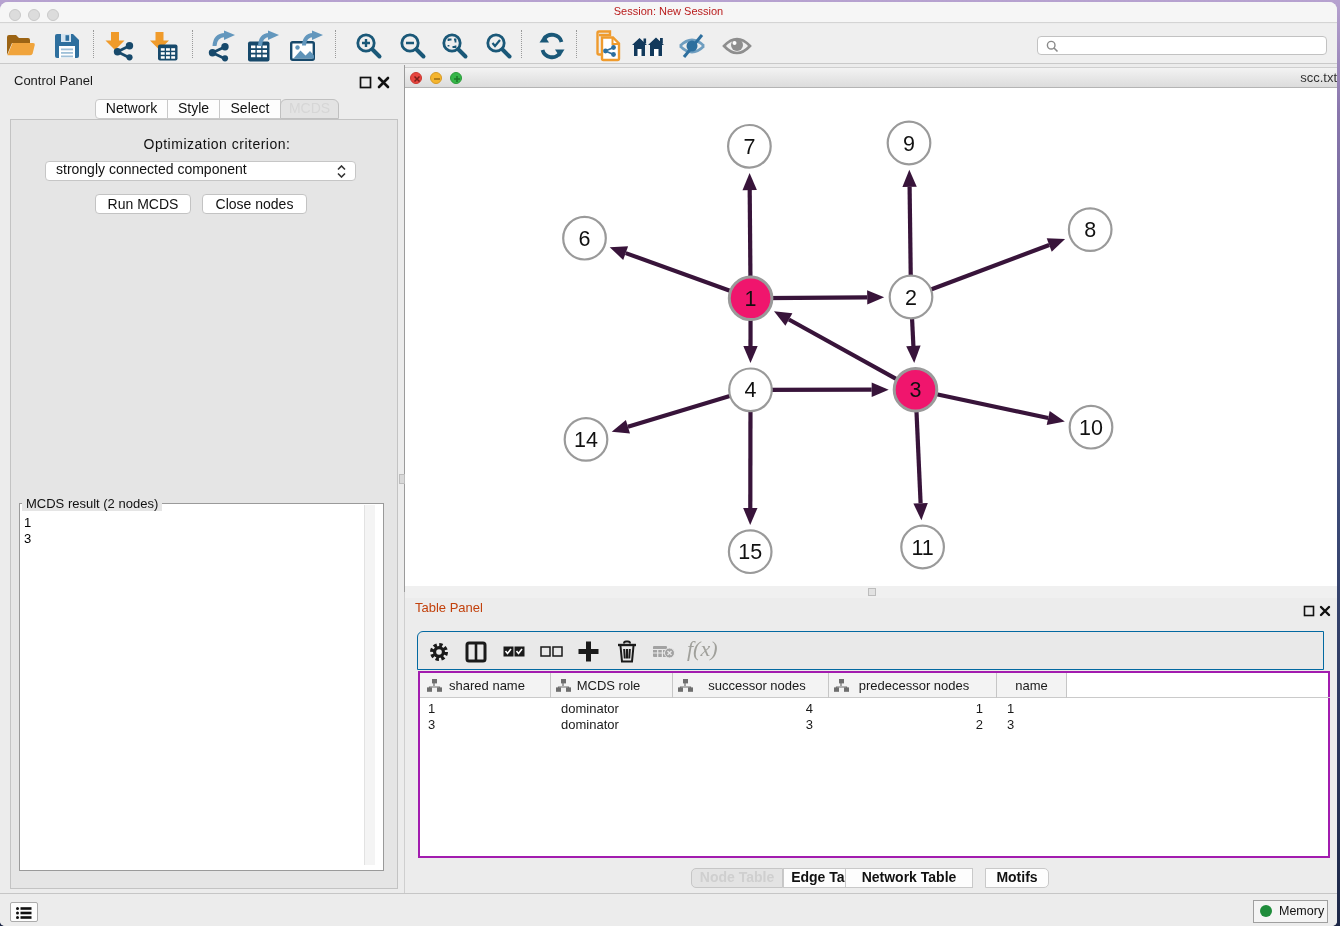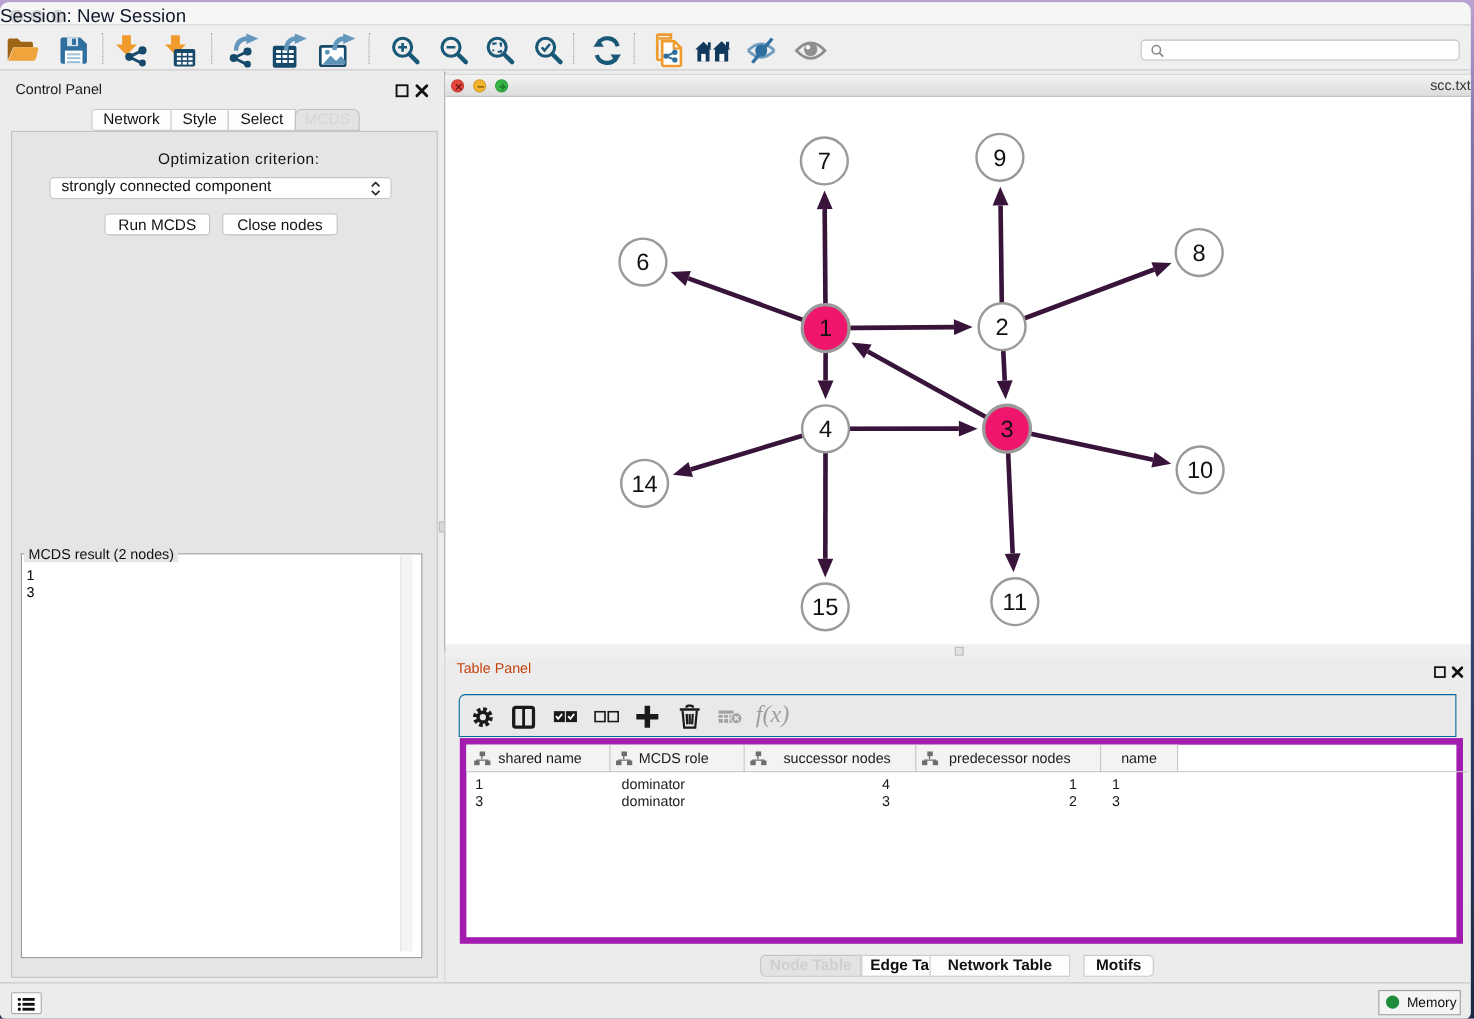--- a/index.html
+++ b/index.html
@@ -7,22 +7,22 @@
   body { font-family:"Liberation Sans", sans-serif;
          background:linear-gradient(180deg,#b7a2d0 0%,#8a77ad 12%,#3c4a77 55%,#1d2747 100%); }
   .abs { position:absolute; }
   #win { position:absolute; left:0; top:2px; width:1337px; height:924px;
          background:#ececec; border-radius:8px 8px 5px 5px; overflow:hidden; }
   
   #titlebar { position:absolute; left:0; top:0; width:100%; height:21px;
               background:#f6f6f6; border-bottom:1px solid #d4d4d4; }
   .tl { position:absolute; top:7px; width:12px; height:12px; border-radius:50%;
         background:#dcdcdc; border:1px solid #c8c8c8; }
-  #wtitle { position:absolute; top:3px; left:0; width:100%; 
-            font-size:17px; color:#0f172a; }
+  #wtitle { position:absolute; top:3px; left:0; width:100%; text-align:center;
+            font-size:11px; color:#b91c1c; }
   
   #toolbar { position:absolute; left:0; top:22px; width:100%; height:40px;
              background:#efefef; border-bottom:1px solid #c9c9c9; }
   .sep { position:absolute; top:6px; height:28px; width:0;
          border-left:1px dotted #9a9a9a; }
   #search { position:absolute; left:1037px; top:12px; width:290px; height:19px;
             background:#fff; border:1px solid #c2c2c2; border-radius:4px; }
   
   #cpanel { position:absolute; left:0; top:63px; width:404px; height:828px;
             background:#ececec; }
@@ -52,21 +52,21 @@
               border-bottom:1px solid #b4b4b4; }
   .mac { position:absolute; top:4px; width:12px; height:12px; border-radius:50%; }
   #netname { position:absolute; top:2px; width:100%; text-align:right; font-size:13px; color:#333; }
   #netsplit { position:absolute; left:405px; top:584px; width:932px; height:12px; background:#f0f0f0; }
   
   #tpanel { position:absolute; left:405px; top:596px; width:932px; height:295px; background:#ececec; }
   #tp-title { position:absolute; left:10px; top:2px; font-size:13px; color:#c2410c; }
   #ttoolbar { position:absolute; left:12px; top:33px; width:907px; height:39px;
               background:#e9e9e9; border:1px solid #0369a1; border-radius:6px 0 0 0; }
   #ttable { position:absolute; left:13px; top:73px; width:912px; height:187px;
-            background:#fff; border:6px solid #a21caf; }
+            background:#fff; border:2px solid #a21caf; }
   
   #statusbar { position:absolute; left:0; top:891px; width:100%; height:33px;
                background:#ececec; border-top:1px solid #c6c6c6; }
   .hdr-ic { position:absolute; top:6px; }
   .hcell { position:absolute; top:5px; font-size:13px; color:#1a1a1a; text-align:center; }
   .trow { position:absolute; left:0; width:100%; height:16px; font-size:13px; color:#1a1a1a; }
   .trow span { position:absolute; top:0; }
   .rt { text-align:right; }
 </style>
 </head>
@@ -229,21 +229,21 @@
   </svg>
 </div>
 <div id="cpanel">
   <div id="cp-title">Control Panel</div>
   <svg class="abs" style="left:359px;top:11px" width="13" height="13" viewBox="0 0 13 13">
     <rect x="1.5" y="1.5" width="10" height="10" fill="none" stroke="#111" stroke-width="1.7"></rect>
   </svg>
   <svg class="abs" style="left:377px;top:11px" width="13" height="13" viewBox="0 0 13 13">
     <path d="M2 2 L11 11 M11 2 L2 11" stroke="#111" stroke-width="2.6" stroke-linecap="round"></path>
   </svg>
-  <div class="tabsrow" style="left:4px;top:34px;width:476px;height:20px">
+  <div class="tabsrow" style="left:16px;top:34px;width:476px;height:20px">
     <div class="tab" style="left:79px;width:73px;border-radius:4px 0 0 4px">Network</div>
     <div class="tab" style="left:151px;width:53px">Style</div>
     <div class="tab" style="left:203px;width:62px">Select</div>
     <div class="tab" style="left:264px;width:59px;background:#e3e3e3;color:#d6d6d6;border-color:#c0c0c0;border-radius:6px 6px 0 0">MCDS</div>
   </div>
   <div id="cp-content">
     <div id="optlabel">Optimization criterion:</div>
     <div id="dropdown">strongly connected component
       <svg class="abs" style="right:8px;top:3px" width="11" height="13" viewBox="0 0 11 13">
         <path d="M2 4.5 L5.5 1 L9 4.5 M2 8.5 L5.5 12 L9 8.5" stroke="#333" stroke-width="1.6" fill="none"></path>

